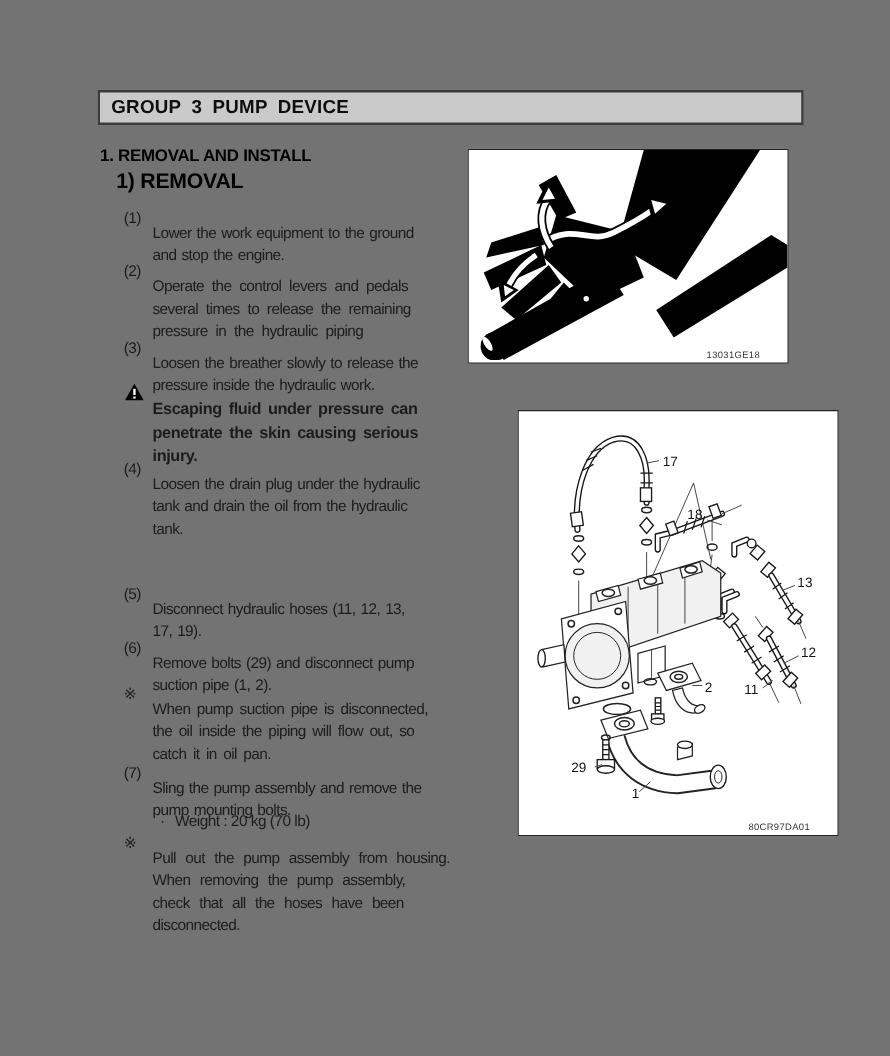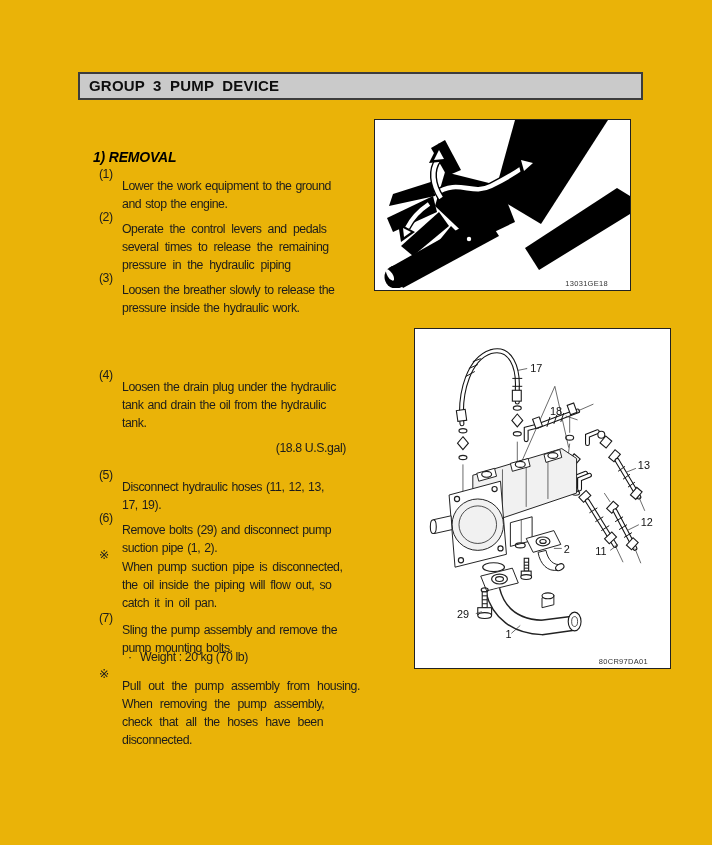--- a/index.html
+++ b/index.html
@@ -1,24 +1,24 @@
 <!DOCTYPE html>
 <html><head>
 <meta charset="utf-8">
 <style>
   html,body{margin:0;padding:0;background:#ffffff;}
-  #page{position:relative;width:712px;height:845px;background:#eab308;overflow:hidden;
+  #page{position:relative;width:712px;height:845px;background:#737373;overflow:hidden;
         font-family:"Liberation Sans","DejaVu Sans",sans-serif;color:#1c1c1c;}
   
   #group-header{position:absolute;left:78px;top:72px;width:552px;height:24px;
     background:#cacaca;border:2px solid #3c3c3c;
     font-weight:bold;font-size:15px;color:#0e0e0e;letter-spacing:.2px;word-spacing:4px;
     line-height:24px;padding-left:9px;}
   .h1{position:absolute;left:80px;top:117px;font-size:13.5px;font-weight:bold;color:#000;letter-spacing:-.2px;}
-  .h2{position:absolute;left:93px;top:149px;font-size:14px;font-weight:bold;color:#000;letter-spacing:-.2px;font-style:italic;}
+  .h2{position:absolute;left:93px;top:135px;font-size:17px;font-weight:bold;color:#000;letter-spacing:-.2px;}
   
   .item{position:absolute;left:122px;width:250px;}
   .item .tx{white-space:pre-line;font-size:12.3px;line-height:18px;letter-spacing:-.45px;text-align:left;margin-top:12px;}
   .item .mk{position:absolute;left:-23px;top:0;width:22px;font-size:12.3px;line-height:18px;letter-spacing:-.5px;}
   .warn .tx{font-weight:bold;font-size:13px;line-height:19px;letter-spacing:-.3px;}
   .ws1 .tx{word-spacing:1px}.ws2 .tx{word-spacing:2.2px}.ws3 .tx{word-spacing:3.2px}.ws4 .tx{word-spacing:4.5px}
   .brow{position:absolute;left:128px;font-size:12.3px;line-height:18px;letter-spacing:-.4px;}
   .brow .dot{display:inline-block;width:12px;}
   .rrow{position:absolute;left:122px;width:224px;text-align:right;font-size:12.3px;line-height:18px;letter-spacing:-.4px;}
   .warn-ic{position:absolute;left:-22px;top:2px;}
@@ -40,48 +40,60 @@
   .blk{fill:#000;}
   .wS{stroke:#fff;fill:none}
   .bS{stroke:#000;fill:none}
 </style>
 </head>
 <body>
 
 <div id="page">
 
   <div id="group-header">GROUP  3  PUMP DEVICE</div>
+  <div class="h1">1. REMOVAL AND INSTALL</div>
   <div class="h2">1) REMOVAL</div>
 
   <div class="item ws1" style="top:165px">
     <span class="mk">(1)</span>
     <div class="tx">Lower the work equipment to the ground
 and stop the engine.</div>
   </div>
   <div class="item ws3" style="top:208px">
     <span class="mk">(2)</span>
     <div class="tx">Operate the control levers and pedals
 several times to release the remaining
 pressure in the hydraulic piping</div>
   </div>
   <div class="item ws1" style="top:269px">
     <span class="mk">(3)</span>
     <div class="tx">Loosen the breather slowly to release the
 pressure inside the hydraulic work.</div>
   </div>
 
+  <div class="item warn ws2" style="top:305px">
+    <span class="warn-ic">
+      <svg width="15" height="14" viewBox="0 0 15 14">
+        <path d="M7.5,0 L15,13.2 L0,13.2 Z" fill="#000"></path>
+        <rect x="6.6" y="4" width="1.9" height="5" fill="#fff"></rect>
+        <rect x="6.6" y="10.2" width="1.9" height="1.7" fill="#fff"></rect>
+      </svg>
+    </span>
+    <div class="tx">Escaping fluid under pressure can
+penetrate the skin causing serious
+injury.</div>
+  </div>
 
   <div class="item ws1" style="top:366px">
     <span class="mk">(4)</span>
     <div class="tx">Loosen the drain plug under the hydraulic
 tank and drain the oil from the hydraulic
 tank.</div>
   </div>
 
-  <div class="rrow" style="top:439px">(18.8 U.S.gal)</div>
 
   <div class="item ws1" style="top:466px">
     <span class="mk">(5)</span>
     <div class="tx">Disconnect hydraulic hoses (11, 12, 13,
 17, 19).</div>
   </div>
   <div class="item ws1" style="top:509px">
     <span class="mk">(6)</span>
     <div class="tx">Remove bolts (29) and disconnect pump
 suction pipe (1, 2).</div>

